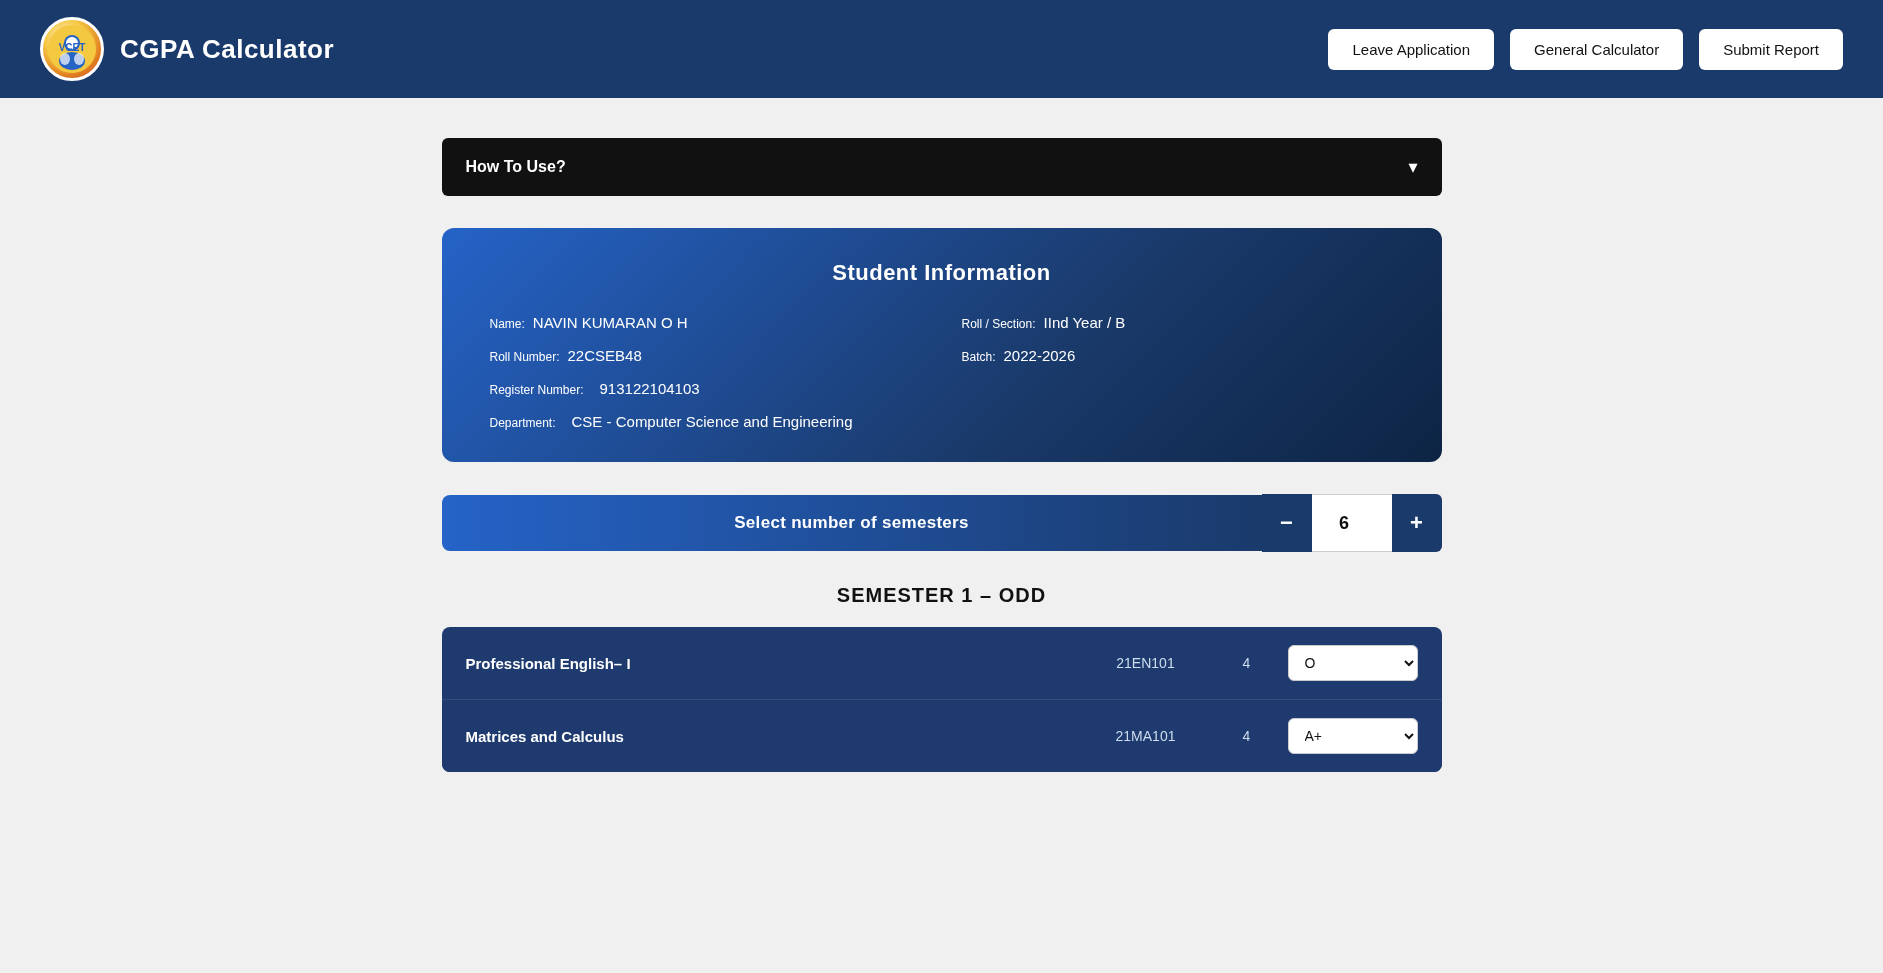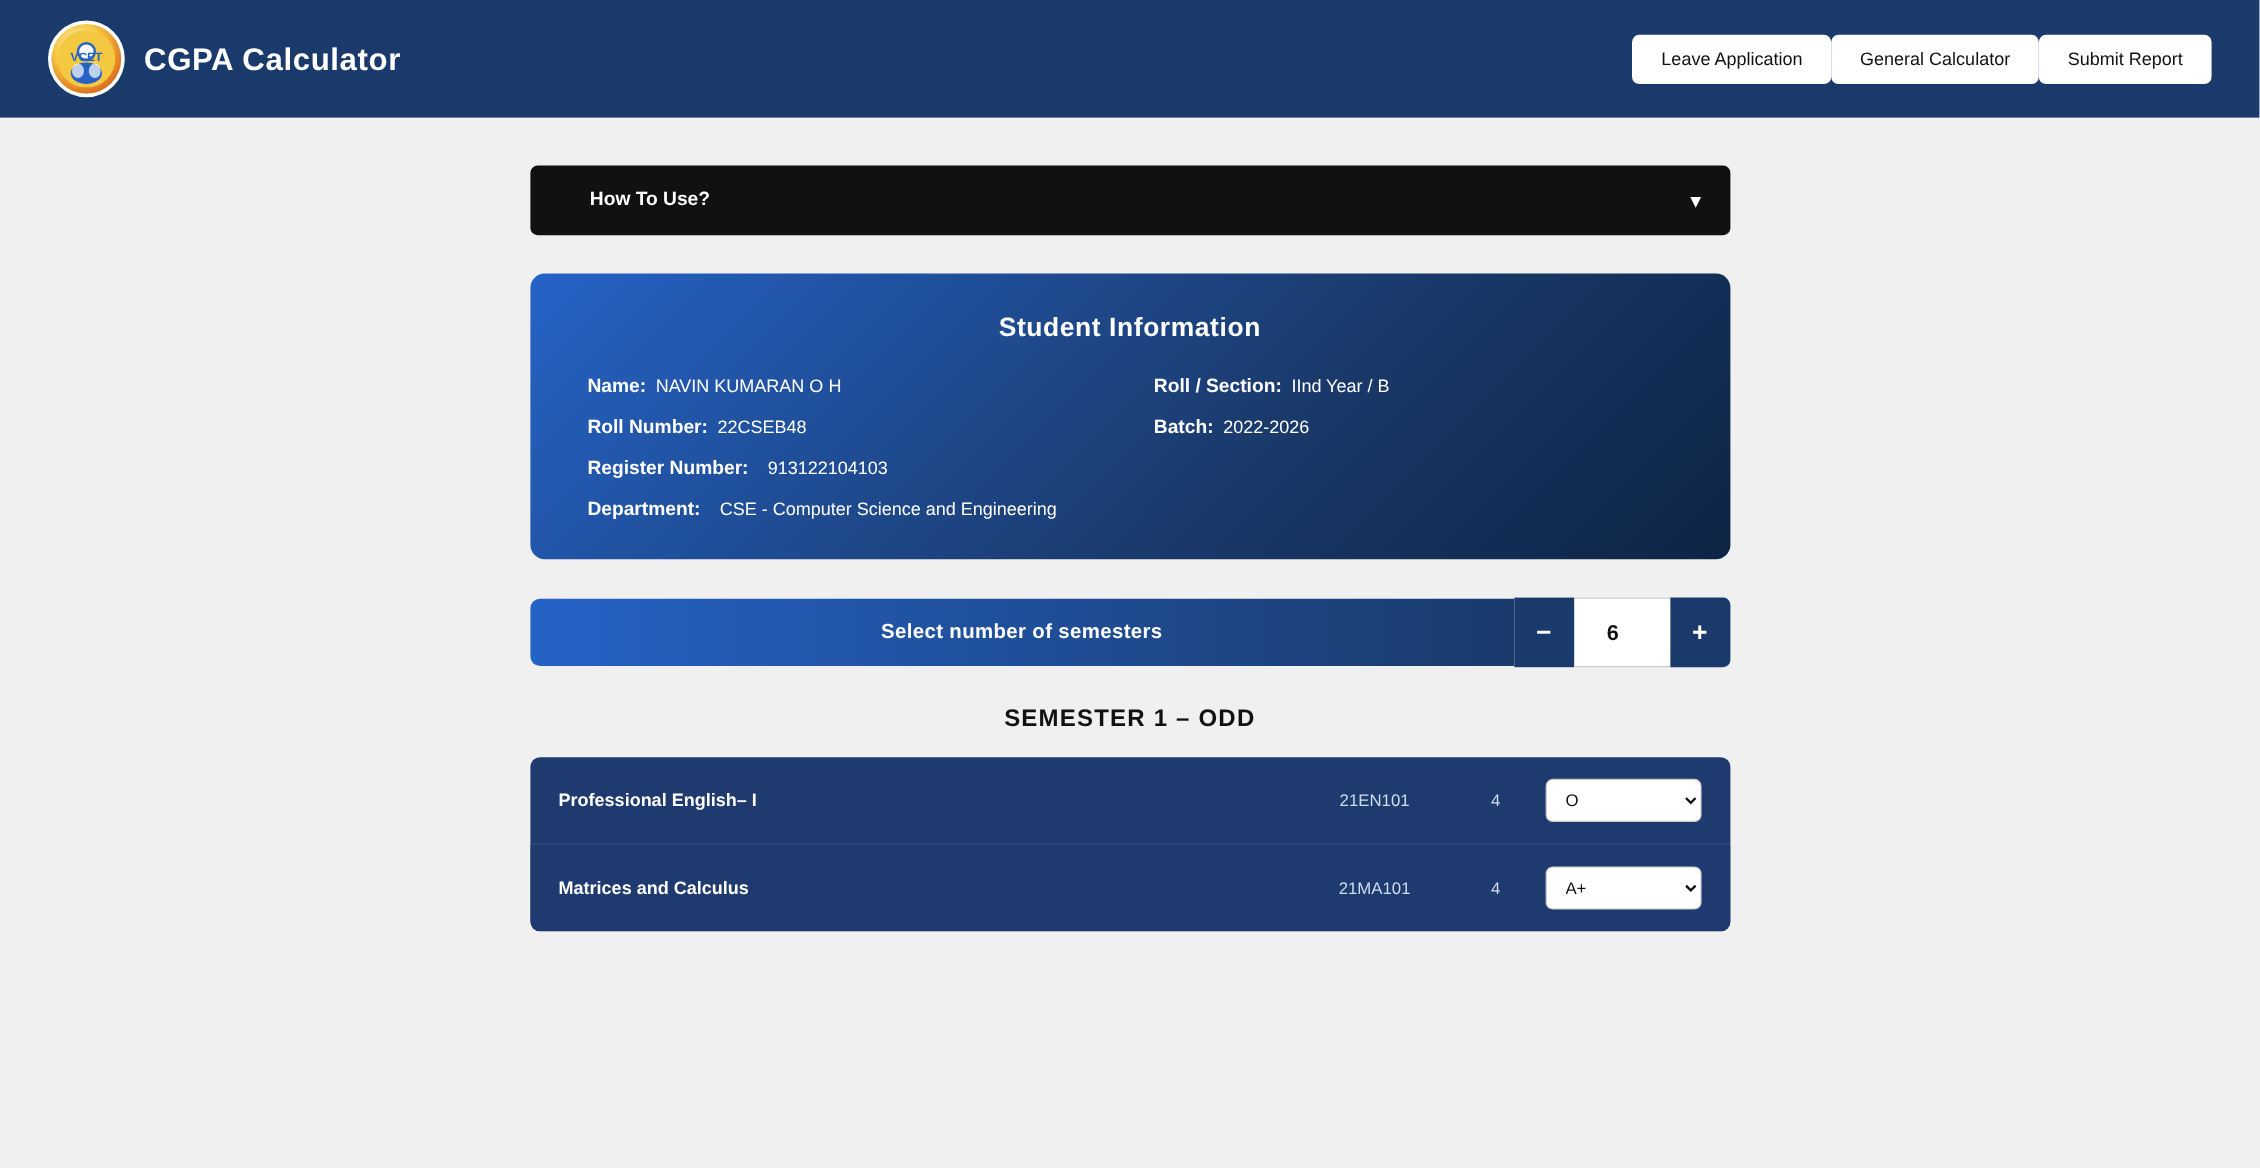--- a/index.html
+++ b/index.html
@@ -45,20 +45,21 @@
 
     .header-title {
       color: #ffffff;
       font-size: 26px;
       font-weight: 600;
       letter-spacing: 0.5px;
     }
 
     .header-nav {
       display: flex;
+      gap: 16px;
     }
 
     .nav-btn {
       background: #ffffff;
       color: #111;
       border: none;
       padding: 12px 24px;
       border-radius: 6px;
       font-size: 15px;
       font-weight: 500;
@@ -73,21 +74,20 @@
       padding: 0 20px;
     }
 
     
     .accordion {
       background-color: #111;
       color: #fff;
       border-radius: 6px;
       margin-bottom: 32px;
       overflow: hidden;
-      padding-left: 26px;
     }
 
     .accordion-header {
       display: flex;
       align-items: center;
       justify-content: space-between;
       padding: 18px 24px;
       cursor: pointer;
     }
 
@@ -126,22 +126,22 @@
       column-gap: 40px;
     }
 
     .info-row {
       display: flex;
       align-items: baseline;
       gap: 8px;
     }
 
     .info-label {
-      font-weight: 700;
-      font-size: 16px;
+      font-weight: 400;
+      font-size: 12px;
       white-space: nowrap;
     }
 
     .info-value {
       font-weight: 400;
       font-size: 15px;
     }
 
     .info-full-row {
       grid-column: 1 / -1;

